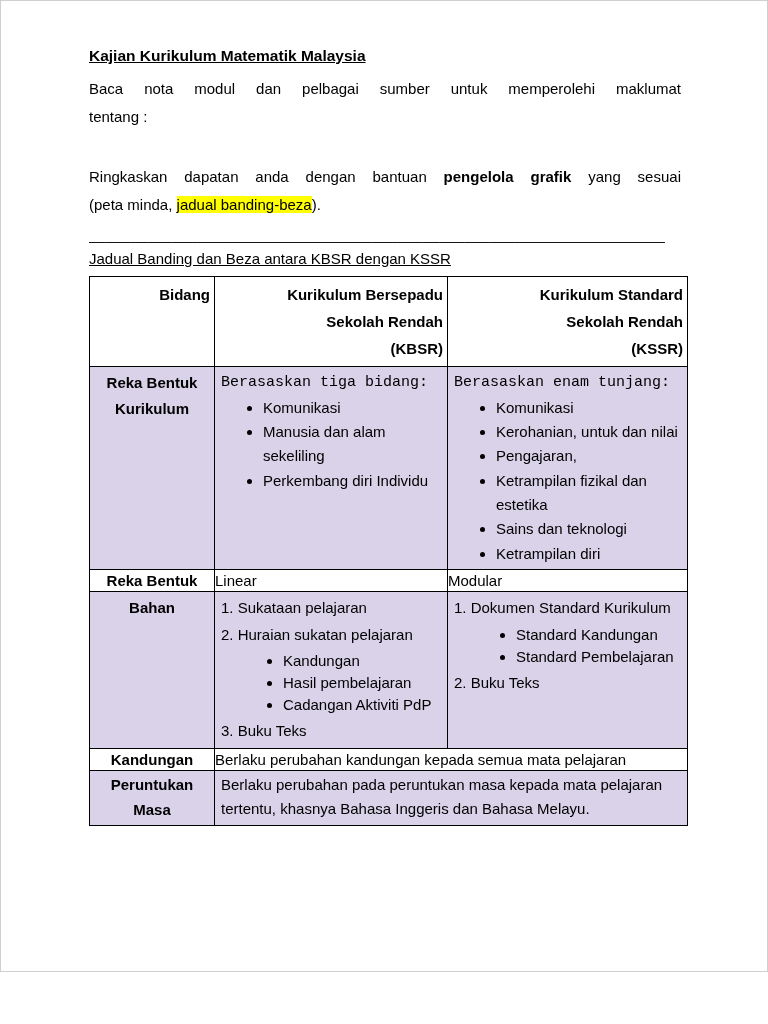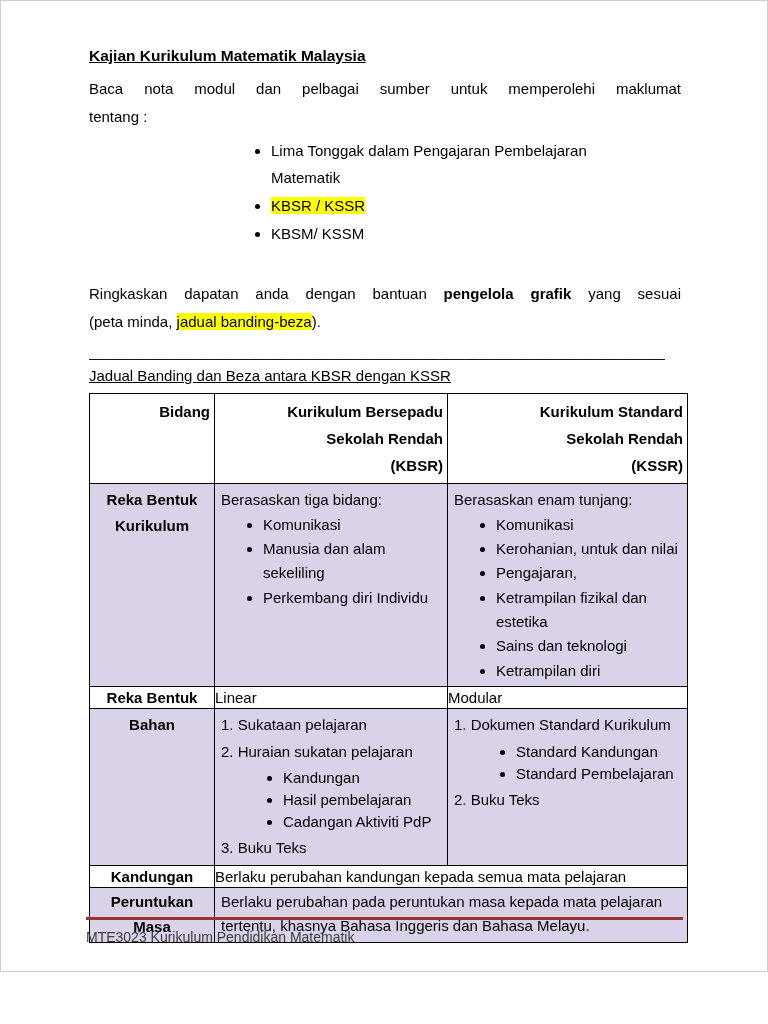--- a/index.html
+++ b/index.html
@@ -72,21 +72,21 @@
   td.label {
     font-weight: bold;
     text-align: center;
     padding: 3px 4px;
     line-height: 1.75;
   }
   td.cell { padding: 3px 6px; }
 
   tr.shade td { background: var(--shade, #d9d2e9); }
 
-  .chead { line-height: 1.75; }
+  .chead { line-height: 1.75; font-family: Liberation Mono, monospace; }
   ul.blist {
     list-style: disc;
     margin-left: 42px;
     line-height: 1.62;
   }
   ul.blist-inner {
     list-style: disc;
     margin-left: 62px;
     line-height: 1.48;
     margin-top: 2px;
@@ -120,25 +120,20 @@
 
 <div class="page">
 
   <h1 class="doc-heading">Kajian Kurikulum Matematik Malaysia</h1>
 
   <div class="intro">
     <div class="line1">Baca nota modul dan pelbagai sumber untuk memperolehi maklumat</div>
     <div class="line2">tentang :</div>
   </div>
 
-  <ul class="topics">
-    <li><span>Lima Tonggak dalam Pengajaran Pembelajaran Matematik</span></li>
-    <li><span class="hl">KBSR / KSSR</span></li>
-    <li><span>KBSM/ KSSM</span></li>
-  </ul>
 
   <div class="summary">
     <div class="line1"><span>Ringkaskan dapatan anda dengan bantuan </span><b>pengelola grafik</b><span> yang sesuai</span></div>
     <div class="line2"><span>(peta minda, </span><span class="hl">jadual banding-beza</span><span>).</span></div>
   </div>
 
   <div class="divider">______________________________________________________________________________</div>
 
   <div class="table-title">Jadual Banding dan Beza antara KBSR dengan KSSR</div>
 
@@ -222,18 +217,14 @@
       <td class="cell" colspan="2">Berlaku perubahan kandungan kepada semua mata pelajaran</td>
     </tr>
 
     <tr class="shade midrow">
       <td class="label">Peruntukan Masa</td>
       <td class="cell" colspan="2">Berlaku perubahan pada peruntukan masa kepada mata pelajaran tertentu, khasnya Bahasa Inggeris dan Bahasa Melayu.</td>
     </tr>
   </tbody>
     </table>
 
-  <div class="footer">
-    <div class="footer-rule"></div>
-    <div class="footer-text">MTE3023 Kurikulum Pendidikan Matematik</div>
-  </div>
 
 </div>
 
 </body></html>

